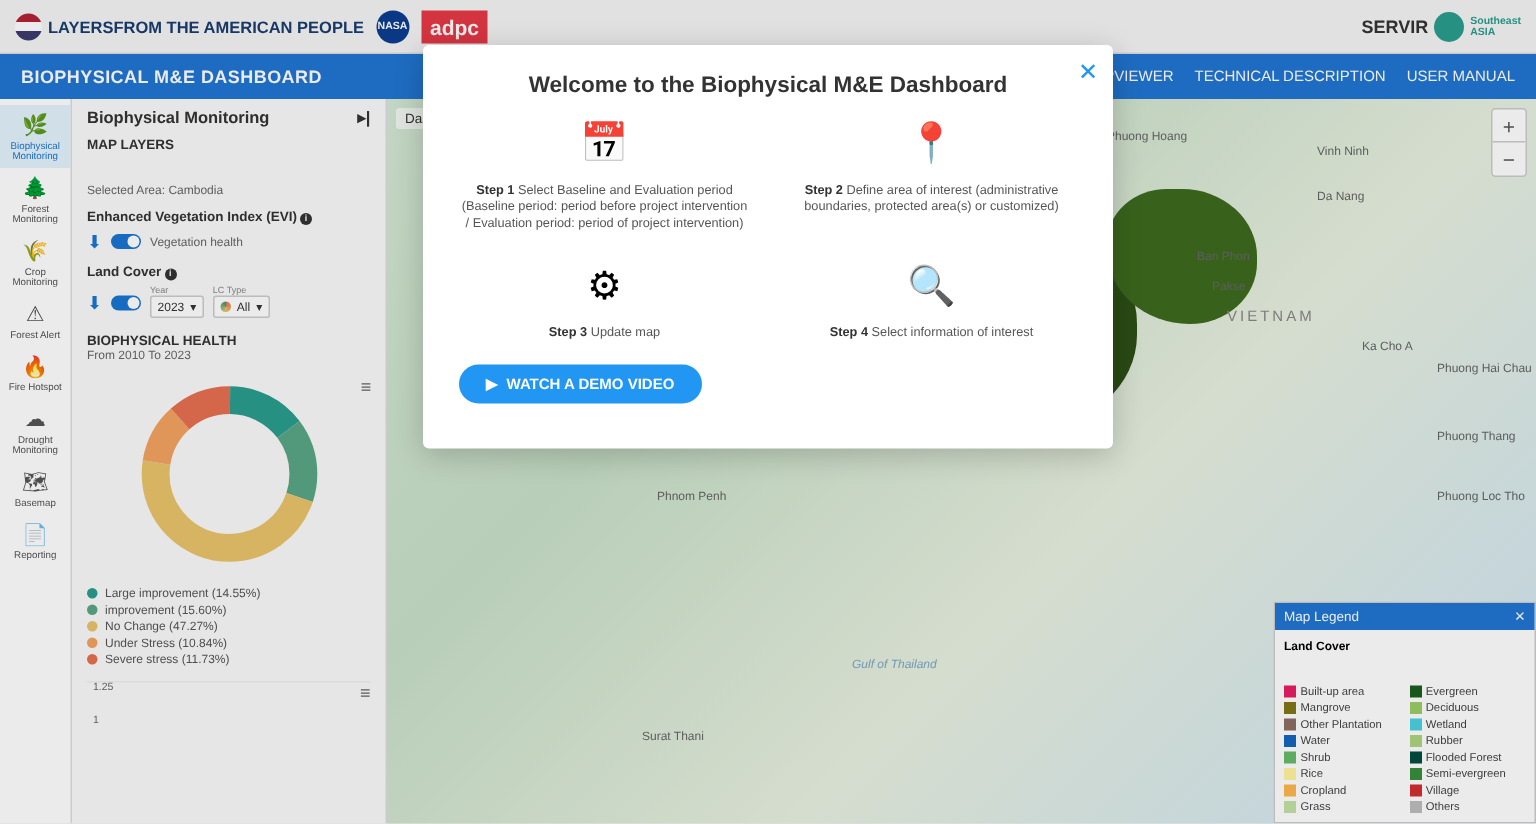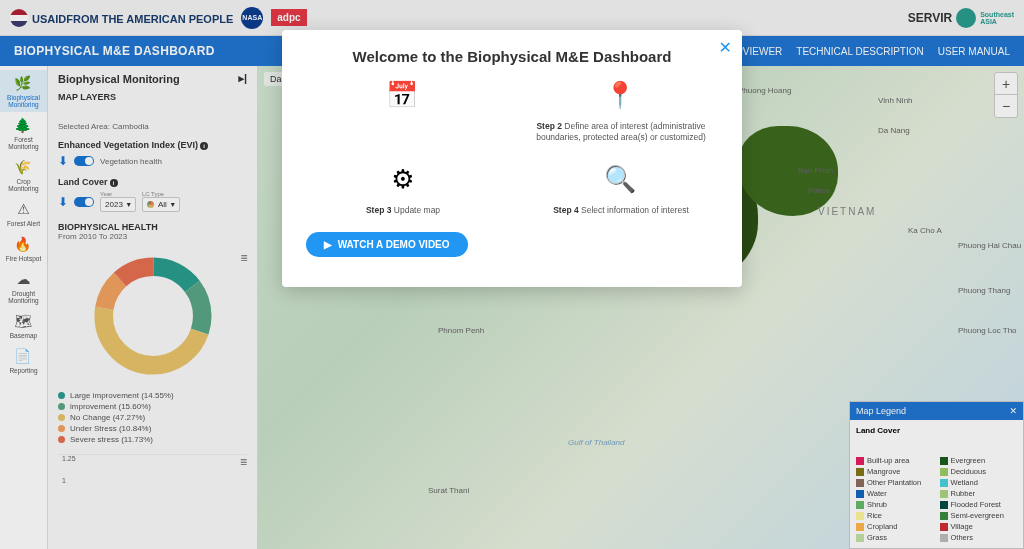--- a/index.html
+++ b/index.html
@@ -1,21 +1,21 @@
 <!DOCTYPE html>
 <html><head>
 <meta charset="utf-8">
 <style>
 *{margin:0;padding:0;box-sizing:border-box;font-family:Arial,Helvetica,sans-serif}
 body{background:#e8e8e8;width:1024px;height:549px;overflow:hidden;position:relative}
 .topbar{height:36px;background:#f5f5f5;display:flex;align-items:center;padding:0 10px;justify-content:space-between;border-bottom:1px solid #ddd}
 .logos{display:flex;align-items:center;gap:8px}
 .logo-usaid{font-size:11px;font-weight:bold;color:#1a3d6d}
 .logo-nasa{width:22px;height:22px;border-radius:50%;background:#0b3d91;color:#fff;font-size:7px;display:flex;align-items:center;justify-content:center;font-weight:bold}
-.logo-adpc{background:#e63946;color:#fff;font-size:10px;font-weight:bold;padding:3px 6px}
+.logo-adpc{background:#e63946;color:#fff;font-size:14px;font-weight:bold;padding:3px 6px}
 .logo-servir{font-size:12px;font-weight:bold;color:#333;display:flex;align-items:center;gap:4px}
 .logo-servir .globe{width:20px;height:20px;border-radius:50%;background:#2a9d8f}
 .logo-servir .region{font-size:7px;line-height:7px;color:#2a9d8f}
 .navbar{height:30px;background:#2176d2;display:flex;align-items:center;justify-content:space-between;padding:0 14px;color:#fff}
 .nav-title{font-size:12px;font-weight:bold;letter-spacing:.3px}
 .nav-links{display:flex;gap:14px;font-size:10px}
 .nav-links span{cursor:pointer}
 .main{display:flex;height:calc(549px - 66px);position:relative}
 .icon-rail{width:48px;background:#fff;border-right:1px solid #ddd;display:flex;flex-direction:column;align-items:center;padding-top:4px}
 .rail-item{width:100%;padding:4px 2px;text-align:center;cursor:pointer;font-size:6.5px;color:#555;line-height:7px}
@@ -70,21 +70,21 @@
 .info-dot{display:inline-block;width:8px;height:8px;border-radius:50%;background:#333;color:#fff;font-size:6px;text-align:center;line-height:8px;margin-left:2px}
 .land-patch{position:absolute;background:#2d5016;border-radius:40% 50% 45% 55%}
 </style>
 </head>
 <body>
 
 <div class="topbar">
   <div class="logos">
     <div style="display:flex;align-items:center;gap:4px">
       <div style="width:18px;height:18px;border-radius:50%;background:linear-gradient(#b22234 33%,#fff 33% 66%,#3c3b6e 66%)"></div>
-      <div><span class="logo-usaid">USAID</span><span class="logo-usaid sub">FROM THE AMERICAN PEOPLE</span></div>
+      <div><span class="logo-usaid">LAYERS</span><span class="logo-usaid sub">FROM THE AMERICAN PEOPLE</span></div>
     </div>
     <div class="logo-nasa">NASA</div>
     <div class="logo-adpc">adpc</div>
   </div>
   <div class="logo-servir">
     <span>SERVIR</span>
     <div class="globe"></div>
     <div>
         <div class="region">Southeast</div>
         <div class="region" style="font-weight:bold">ASIA</div>
@@ -235,20 +235,21 @@
   </div>
 </div>
 
 <div class="modal-backdrop">
   <div class="modal">
     <div class="modal-close">✕</div>
     <h2>Welcome to the Biophysical M&amp;E Dashboard</h2>
     <div class="steps" id="steps">
         <div class="step">
           <div class="step-icon">📅</div>
+          <div class="step-text"><b>Step 1</b> Select Baseline and Evaluation period (Baseline period: period before project intervention / Evaluation period: period of project intervention)</div>
         </div>
         <div class="step">
           <div class="step-icon">📍</div>
           <div class="step-text"><b>Step 2</b> Define area of interest (administrative boundaries, protected area(s) or customized)</div>
         </div>
         <div class="step">
           <div class="step-icon">⚙</div>
           <div class="step-text"><b>Step 3</b> Update map</div>
         </div>
         <div class="step">

